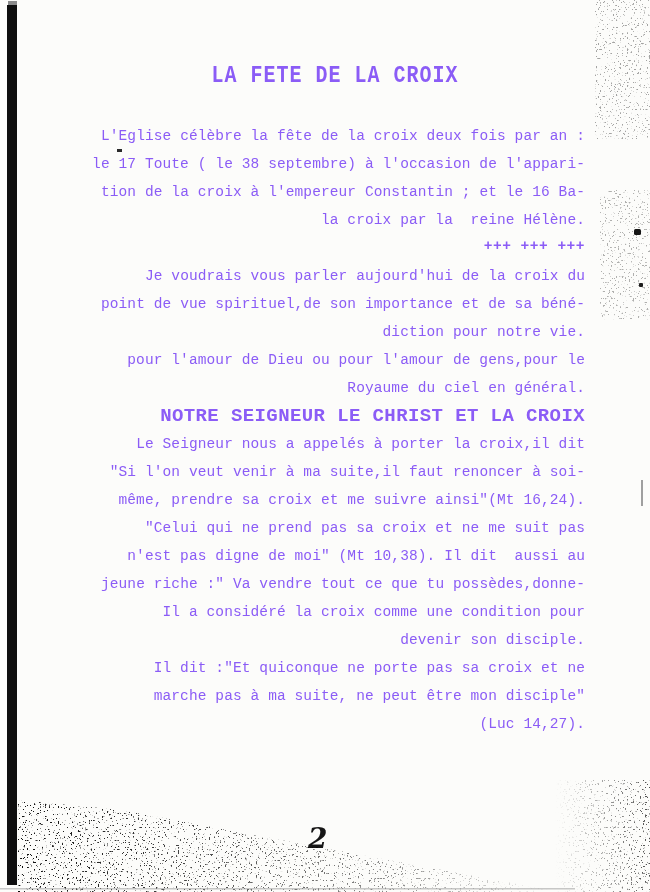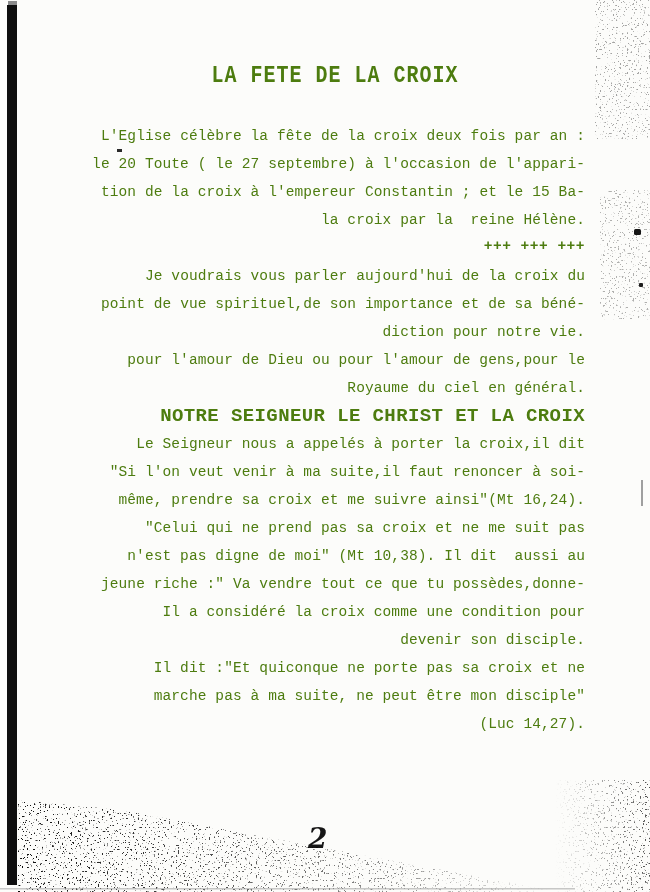--- a/index.html
+++ b/index.html
@@ -26,21 +26,21 @@
     position: absolute;
     left: 8px; top: 1px;
     width: 9px; height: 5px;
     background: #8a8a8a;
   }
 
   .doc {
     position: absolute;
     left: 85px; top: 62px;
     width: 500px;
-    color: #4d7c0f;
+    color: #8b5cf6;
   }
 
   .title {
     font-size: 20px;
     font-weight: bold;
     letter-spacing: 1px;
     text-align: center;
     height: 24px;
     margin-bottom: 36px;
     transform: scaleY(1.15);
@@ -103,22 +103,22 @@
   <div class="left-bar"></div>
 
   <div class="doc">
 
     <div class="title">LA FETE DE LA CROIX</div>
 
     <div class="body-text">
 
       <div class="para">
         <div class="line first">L'Eglise célèbre la fête de la croix deux fois par an :</div>
-        <div class="line">le 20 Toute ( le 27 septembre) à l'occasion de l'appari-</div>
-        <div class="line">tion de la croix à l'empereur Constantin ; et le 15 Ba-</div>
+        <div class="line">le 17 Toute ( le 38 septembre) à l'occasion de l'appari-</div>
+        <div class="line">tion de la croix à l'empereur Constantin ; et le 16 Ba-</div>
         <div class="line">la croix par la  reine Hélène.</div>
       </div>
 
       <div class="separator">+++ +++ +++</div>
 
       <div class="para">
         <div class="line first">Je voudrais vous parler aujourd'hui de la croix du</div>
         <div class="line">point de vue spirituel,de son importance et de sa béné-</div>
         <div class="line">diction pour notre vie.</div>
       </div>

